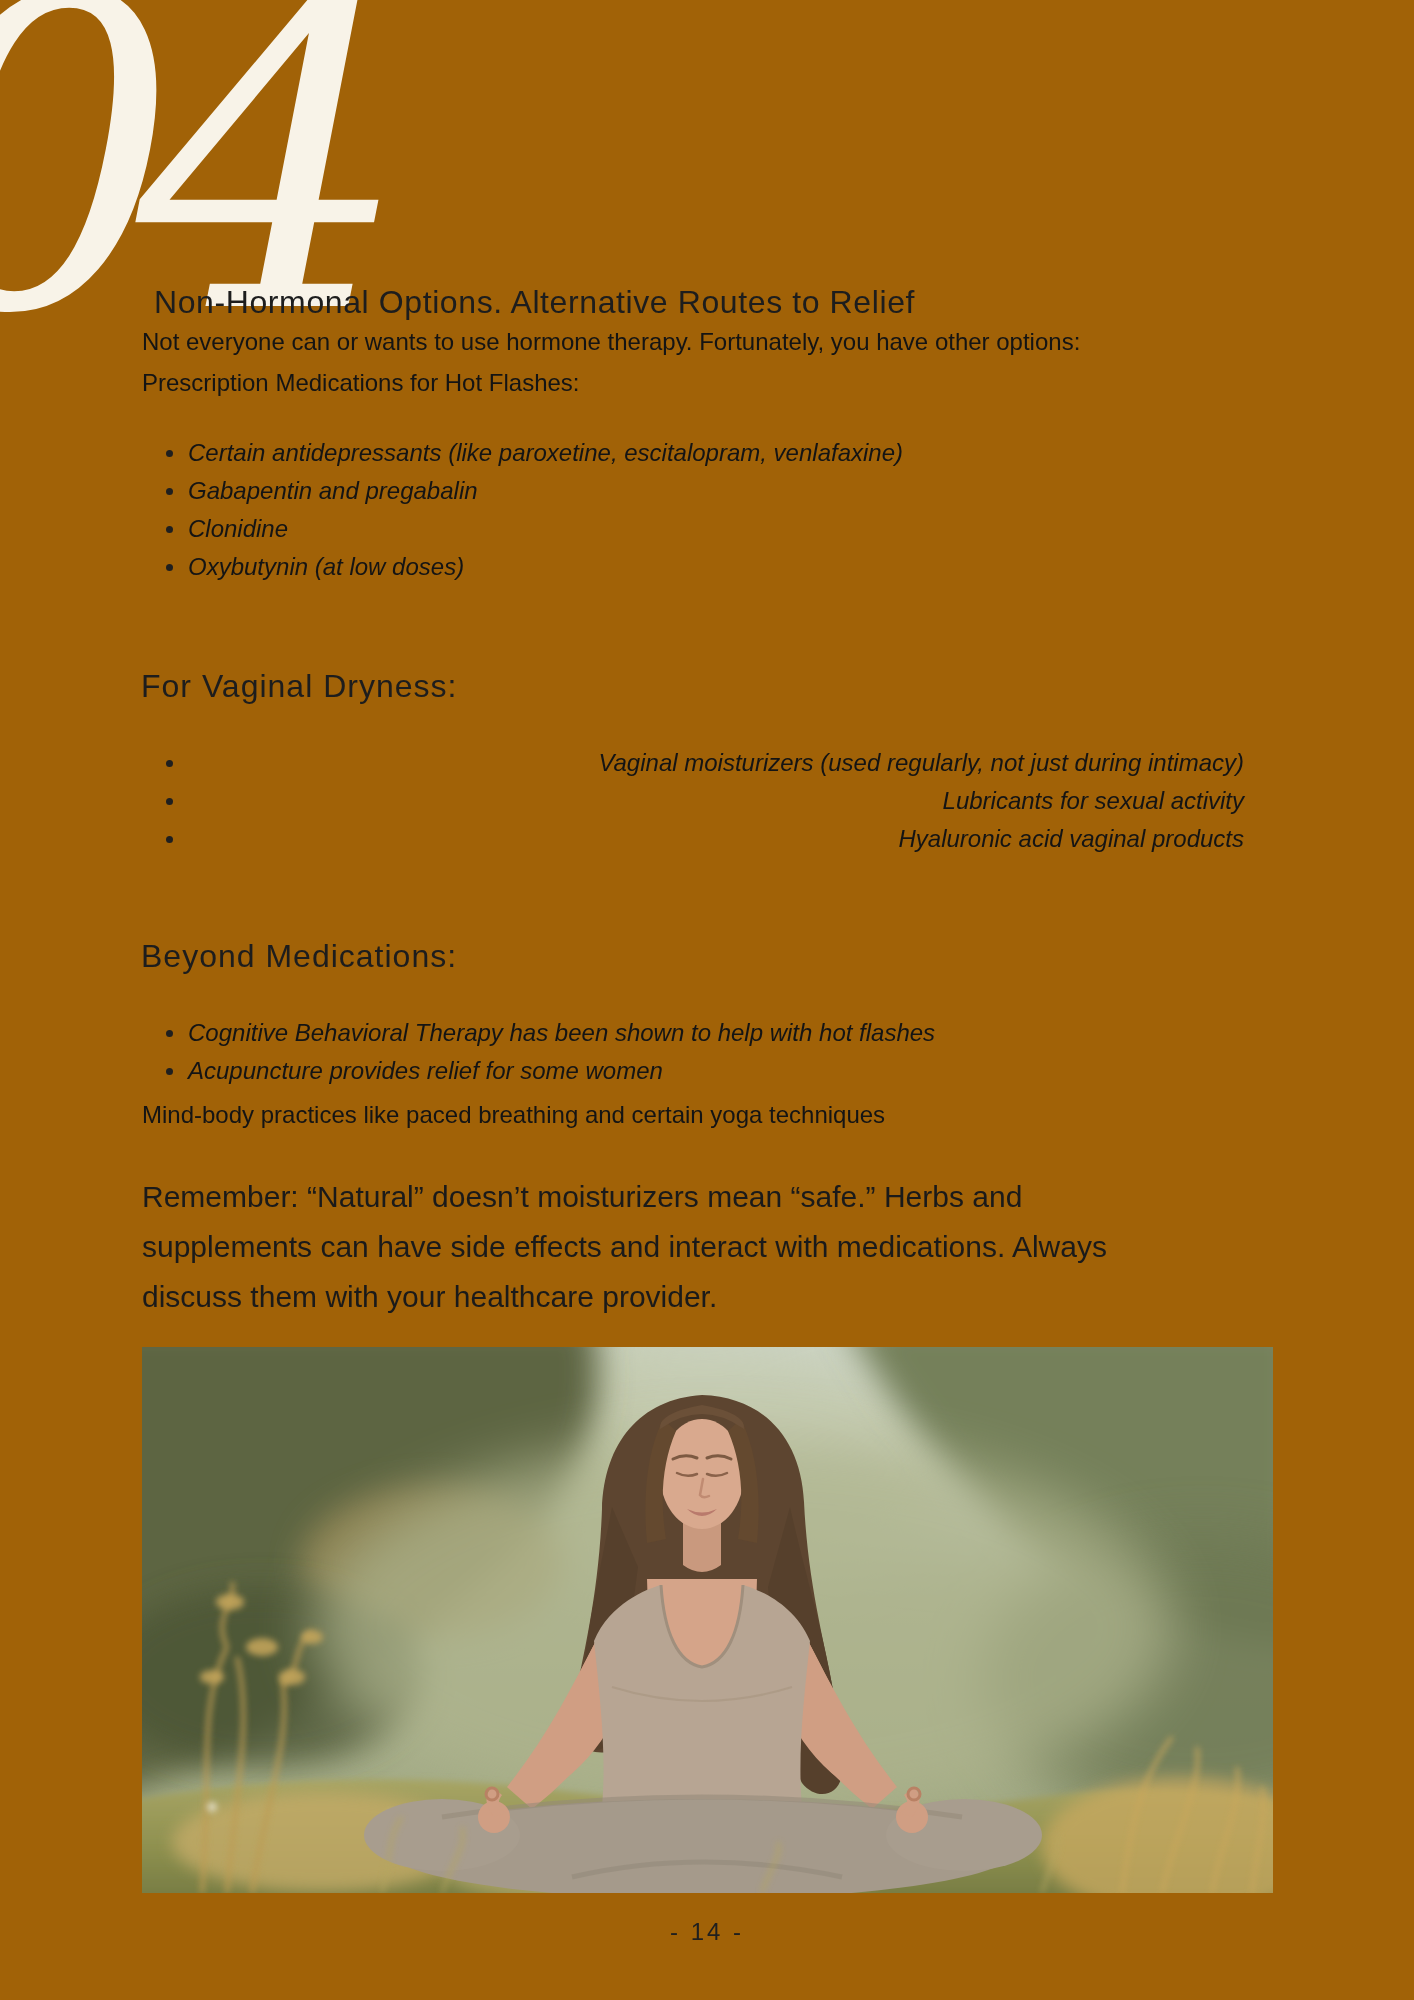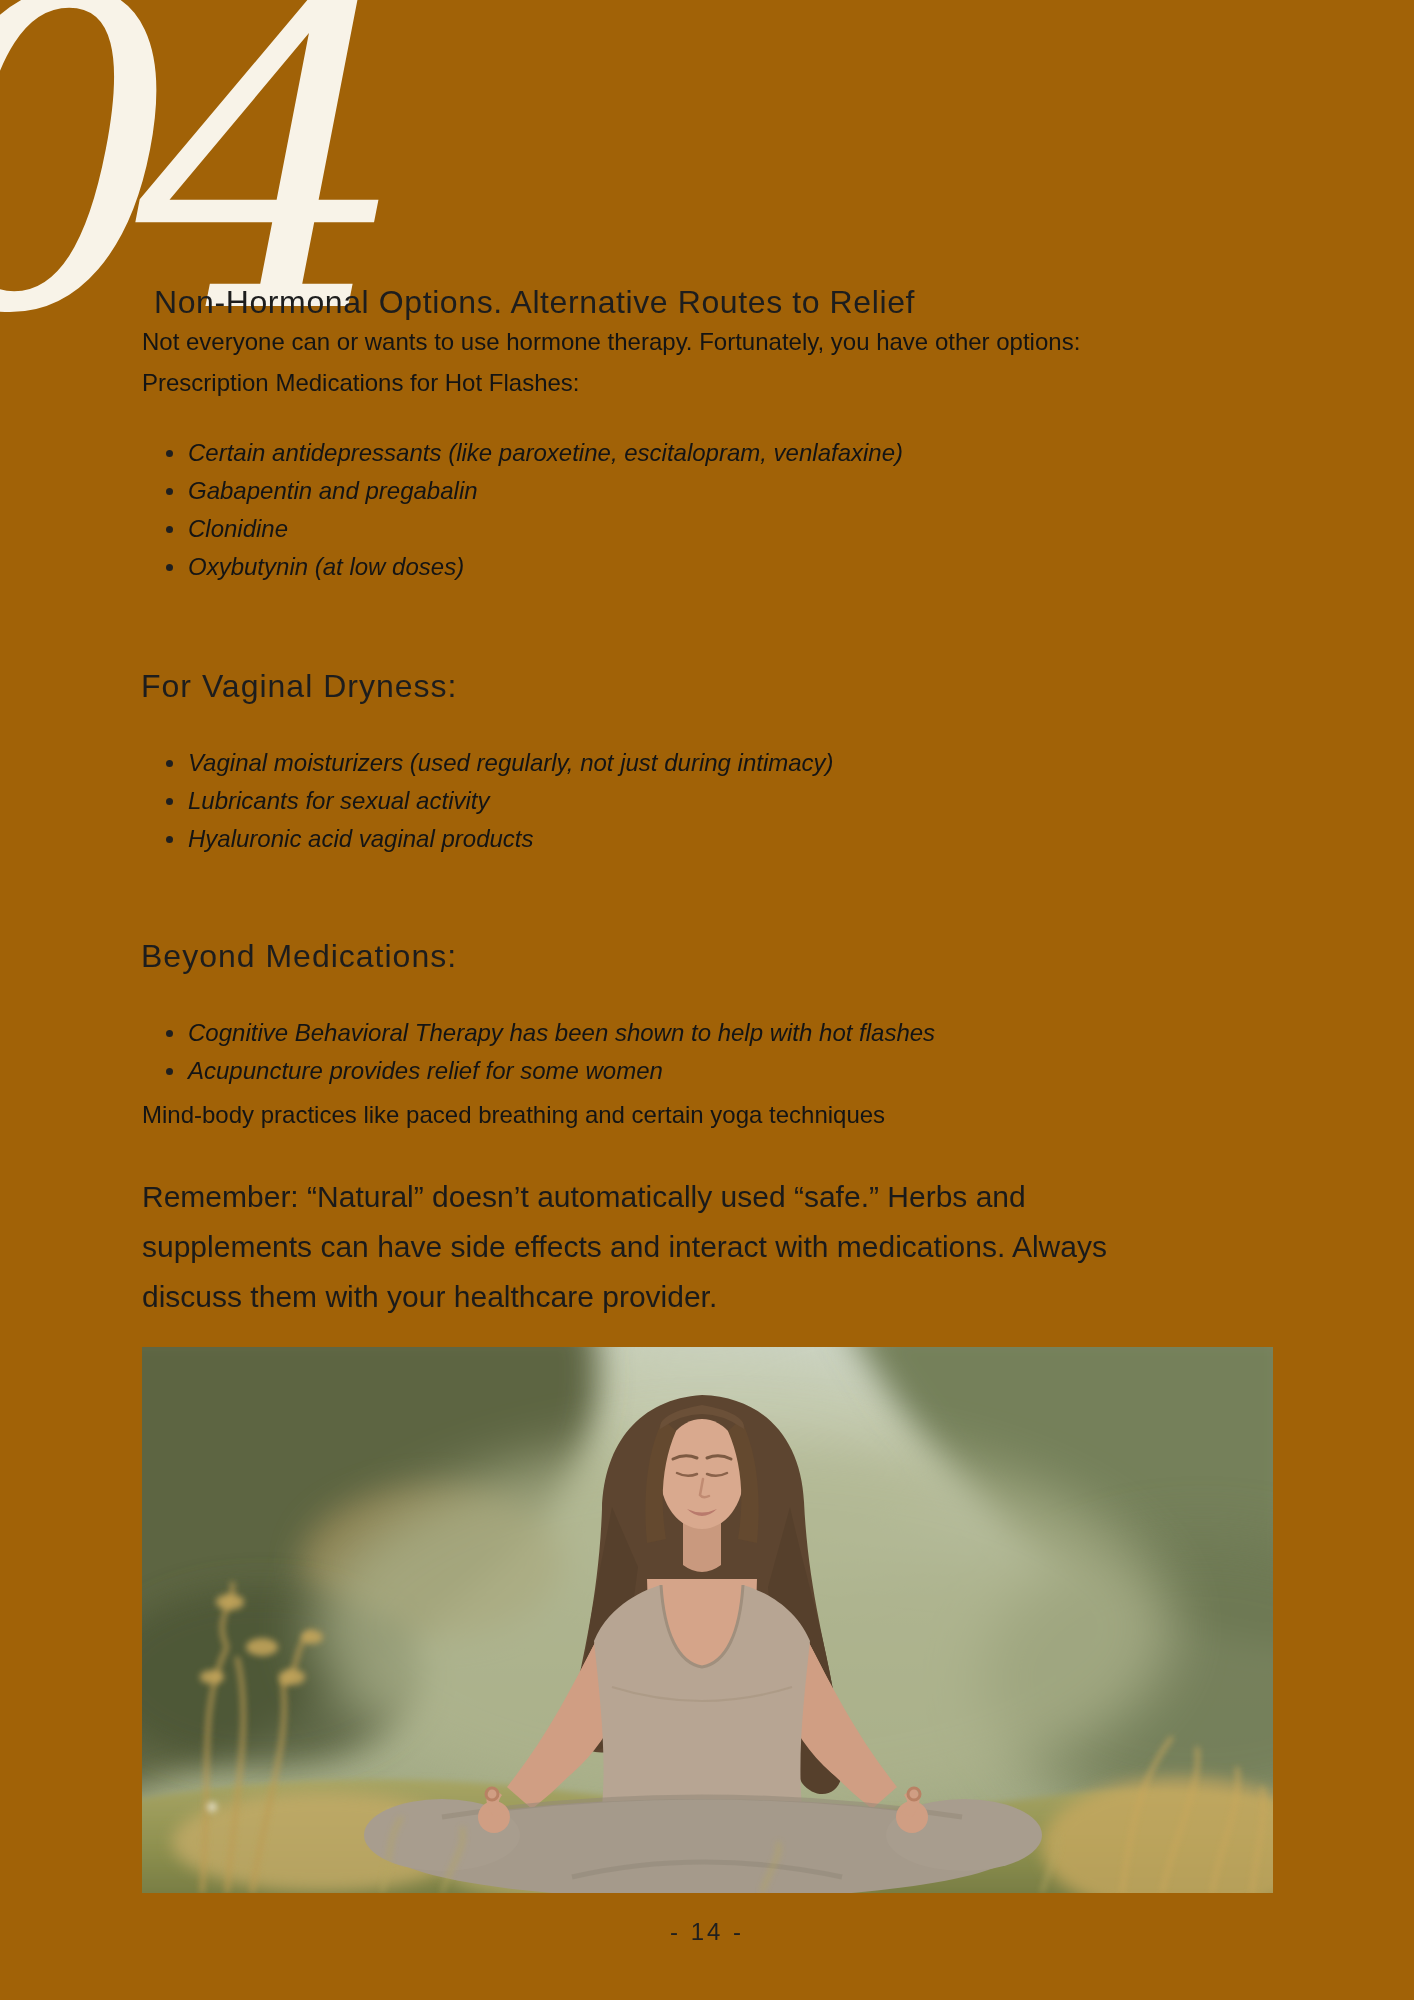--- a/index.html
+++ b/index.html
@@ -51,21 +51,21 @@
     font-size:24px;line-height:38px;
     color:#141414;
     white-space:nowrap;
   }
   ul.bullets li .dot{
     position:absolute;left:2px;top:16px;
     width:7px;height:7px;border-radius:50%;
     background:#1f1f1f;
   }
   #list-medications{top:434px;}
-  #list-dryness{top:744px;}
+  #list-dryness{top:744px;text-align:right;}
   #list-beyond{top:1014px;}
   .section-heading{
     position:absolute;left:141px;
     margin:0;
     font-size:32px;font-weight:400;letter-spacing:1px;
     color:#1d1d1d;
   }
   #heading-dryness{top:668px;}
   #heading-beyond{top:938px;}
   .note{
@@ -123,21 +123,21 @@
 
   <h2 class="section-heading" id="heading-beyond">Beyond Medications:</h2>
 
   <ul class="bullets" id="list-beyond">
     <li><span class="dot"></span><span>Cognitive Behavioral Therapy has been shown to help with hot flashes</span></li>
     <li><span class="dot"></span><span>Acupuncture provides relief for some women</span></li>
   </ul>
 
   <p class="note">Mind-body practices like paced breathing and certain yoga techniques</p>
 
-  <p class="remember">Remember: “Natural” doesn’t automatically used “safe.” Herbs and supplements can have side effects and interact with medications. Always discuss them with your healthcare provider.</p>
+  <p class="remember">Remember: “Natural” doesn’t moisturizers mean “safe.” Herbs and supplements can have side effects and interact with medications. Always discuss them with your healthcare provider.</p>
 
   <figure class="photo">
     <svg viewBox="0 0 1131 546" preserveAspectRatio="none" role="img">
       <defs>
         <linearGradient id="sky" x1="0" y1="0" x2="0" y2="1">
           <stop offset="0" stop-color="#c9d1bd"></stop>
           <stop offset="0.55" stop-color="#aeb493"></stop>
           <stop offset="1" stop-color="#9aa37b"></stop>
         </linearGradient>
         <linearGradient id="ground" x1="0" y1="0" x2="0" y2="1">

